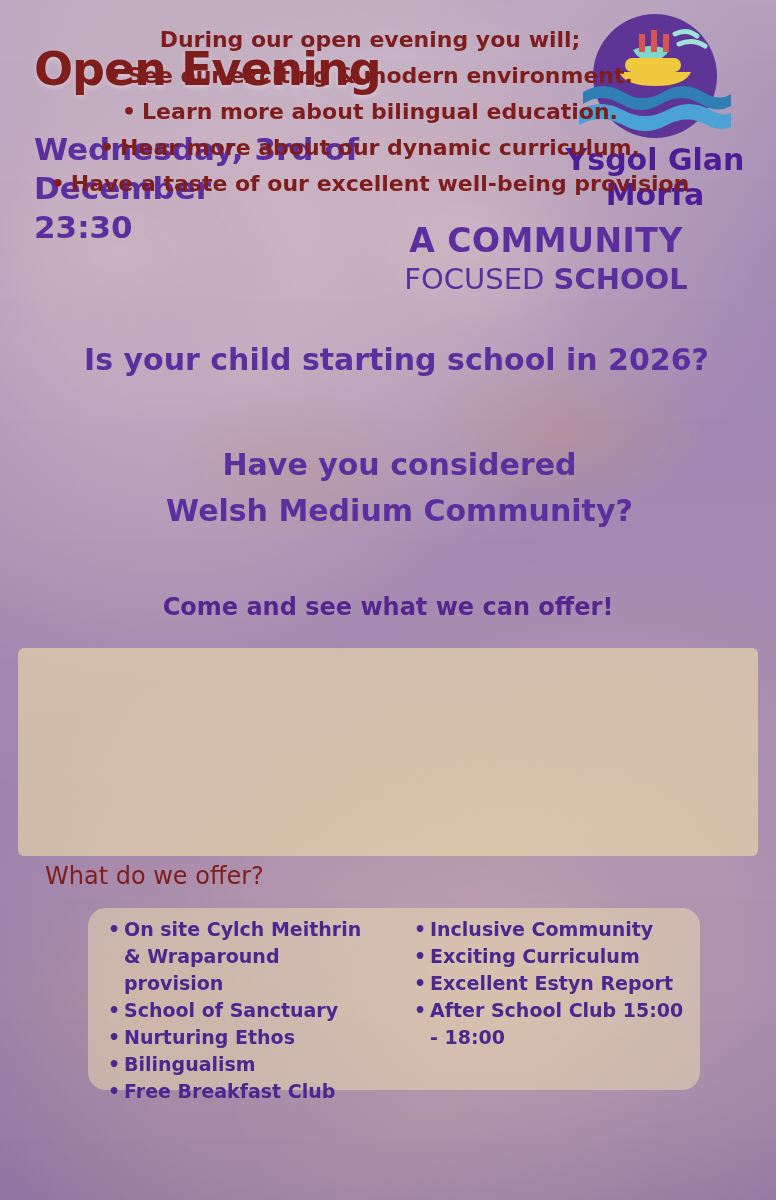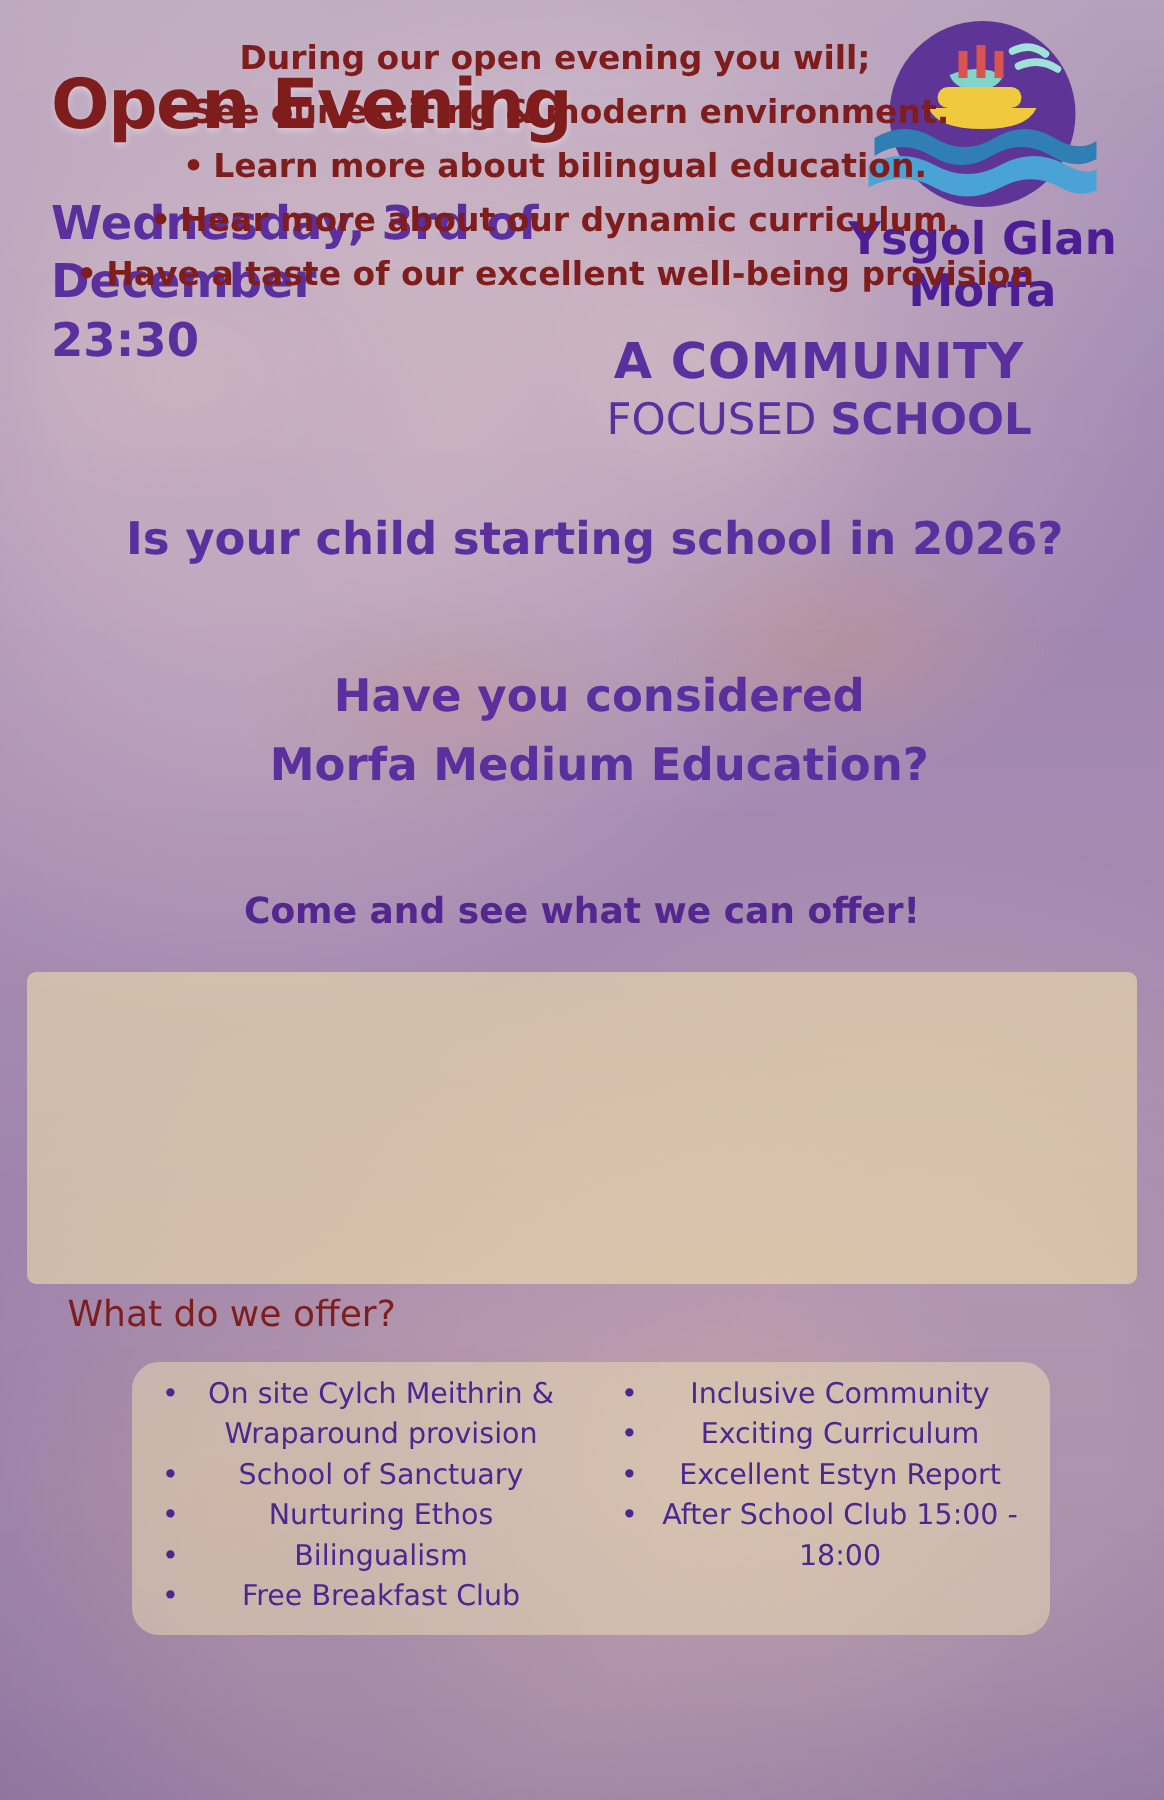--- a/index.html
+++ b/index.html
@@ -245,23 +245,22 @@
   .offer-col ul {
     margin: 0;
     padding: 0 0 0 18px;
     list-style: none;
   }
   .offer-col li {
     position: relative;
     color: #4b2790;
     font-size: 19px;
     line-height: 27px;
-    font-weight: normal;
+    font-weight: bold;
     margin-bottom: 0;
-    text-align: center;
   }
   .offer-col li::before {
     content: "•";
     position: absolute;
     left: -16px;
     top: 0;
   }
 
   
   .footer {
@@ -311,21 +310,21 @@
     <div class="line1">A COMMUNITY</div>
     <div class="line2">
       <span class="light">FOCUSED </span><span>SCHOOL</span>
     </div>
   </div>
 
   <div class="q-starting">Is your child starting school in 2026?</div>
 
   <div class="q-considered">
     <div>Have you considered</div>
-    <div>Morfa Medium Education?</div>
+    <div>Welsh Medium Community?</div>
   </div>
 
   <div class="q-offer">Come and see what we can offer!</div>
 
   <div class="panel-during"></div>
   <div class="panel-during-inner">
     <div>During our open evening you will;</div>
     <div class="item"><span class="dot">•</span><span>See our exciting &amp; modern environment.</span></div>
     <div class="item"><span class="dot">•</span><span>Learn more about bilingual education.</span></div>
     <div class="item"><span class="dot">•</span><span>Hear more about our dynamic curriculum.</span></div>

